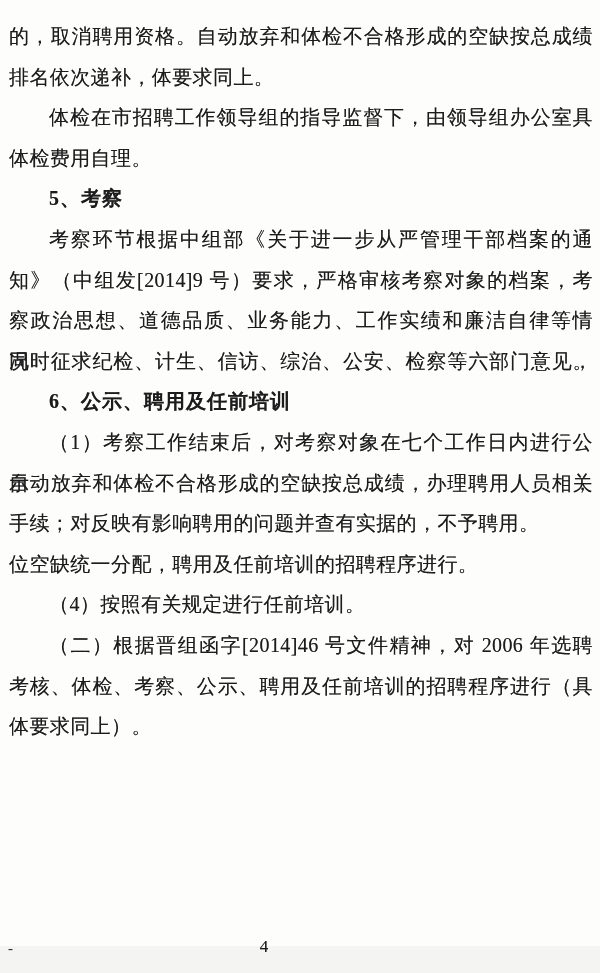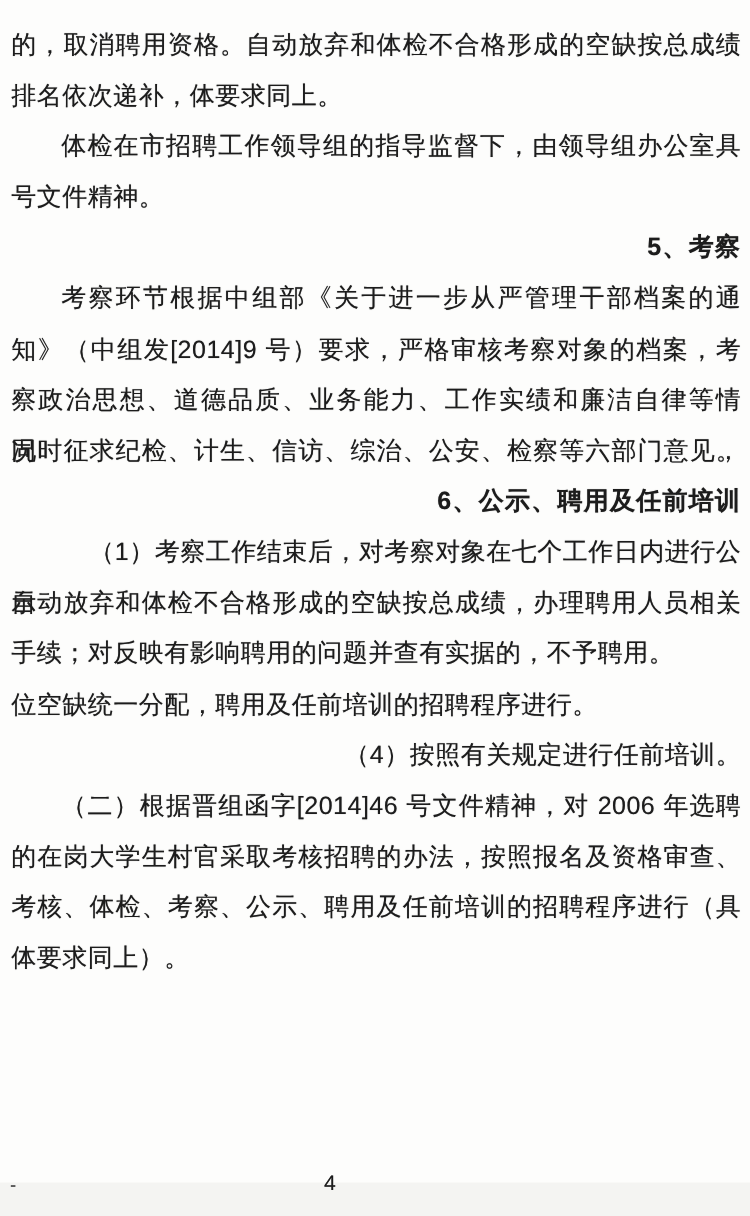--- a/index.html
+++ b/index.html
@@ -9,21 +9,21 @@
     height: 973px;
     overflow: hidden;
     background: #f4f4f2;
   }
   .page {
     position: relative;
     width: 600px;
     height: 946px;
     background: #fdfdfc;
     color: #1c1c1c;
-    font-family: Liberation Sans, sans-serif;
+    font-family: Liberation Serif, serif;
   }
   .textblock {
     position: absolute;
     left: 9px;
     top: 16px;
     width: 584px;
   }
   .line {
     display: block;
     width: 100%;
@@ -36,21 +36,20 @@
     text-shadow: 0 0 0.6px rgba(45,45,45,0.65);
   }
   .line.justify {
     white-space: normal;
     text-align: justify;
     text-align-last: justify;
     text-justify: inter-character;
   }
   .line.indent {
     text-indent: 40px;
-    text-align: right;
   }
   .line.heading {
     font-weight: 700;
     letter-spacing: 1px;
   }
   .footer-mark {
     position: absolute;
     left: 8px;
     top: 941px;
     font-size: 15px;
@@ -71,32 +70,31 @@
 </style>
 </head>
 <body>
 
 <div class="page">
   <div class="textblock">
 
   <div class="line justify">的，取消聘用资格。自动放弃和体检不合格形成的空缺按总成绩</div>
       <div class="line">排名依次递补，体要求同上。</div>
       <div class="line indent justify">体检在市招聘工作领导组的指导监督下，由领导组办公室具</div>
-      <div class="line">号文件精神。</div>
+      <div class="line">体检费用自理。</div>
       <div class="line heading indent">5、考察</div>
       <div class="line indent justify">考察环节根据中组部《关于进一步从严管理干部档案的通</div>
       <div class="line justify">知》（中组发[2014]9 号）要求，严格审核考察对象的档案，考</div>
       <div class="line justify">察政治思想、道德品质、业务能力、工作实绩和廉洁自律等情况，</div>
       <div class="line justify">同时征求纪检、计生、信访、综治、公安、检察等六部门意见。</div>
       <div class="line heading indent">6、公示、聘用及任前培训</div>
       <div class="line indent justify">（1）考察工作结束后，对考察对象在七个工作日内进行公示，</div>
       <div class="line justify">自动放弃和体检不合格形成的空缺按总成绩，办理聘用人员相关</div>
       <div class="line">手续；对反映有影响聘用的问题并查有实据的，不予聘用。</div>
       <div class="line">位空缺统一分配，聘用及任前培训的招聘程序进行。</div>
       <div class="line indent">（4）按照有关规定进行任前培训。</div>
       <div class="line indent justify">（二）根据晋组函字[2014]46 号文件精神，对 2006 年选聘</div>
-      <div class="line justify">的在岗大学生村官采取考核招聘的办法，按照报名及资格审查、</div>
       <div class="line justify">考核、体检、考察、公示、聘用及任前培训的招聘程序进行（具</div>
       <div class="line">体要求同上）。</div>
     </div>
   <span class="footer-mark">-</span>
   <span class="page-number">4</span>
 </div>
 
 </body></html>

